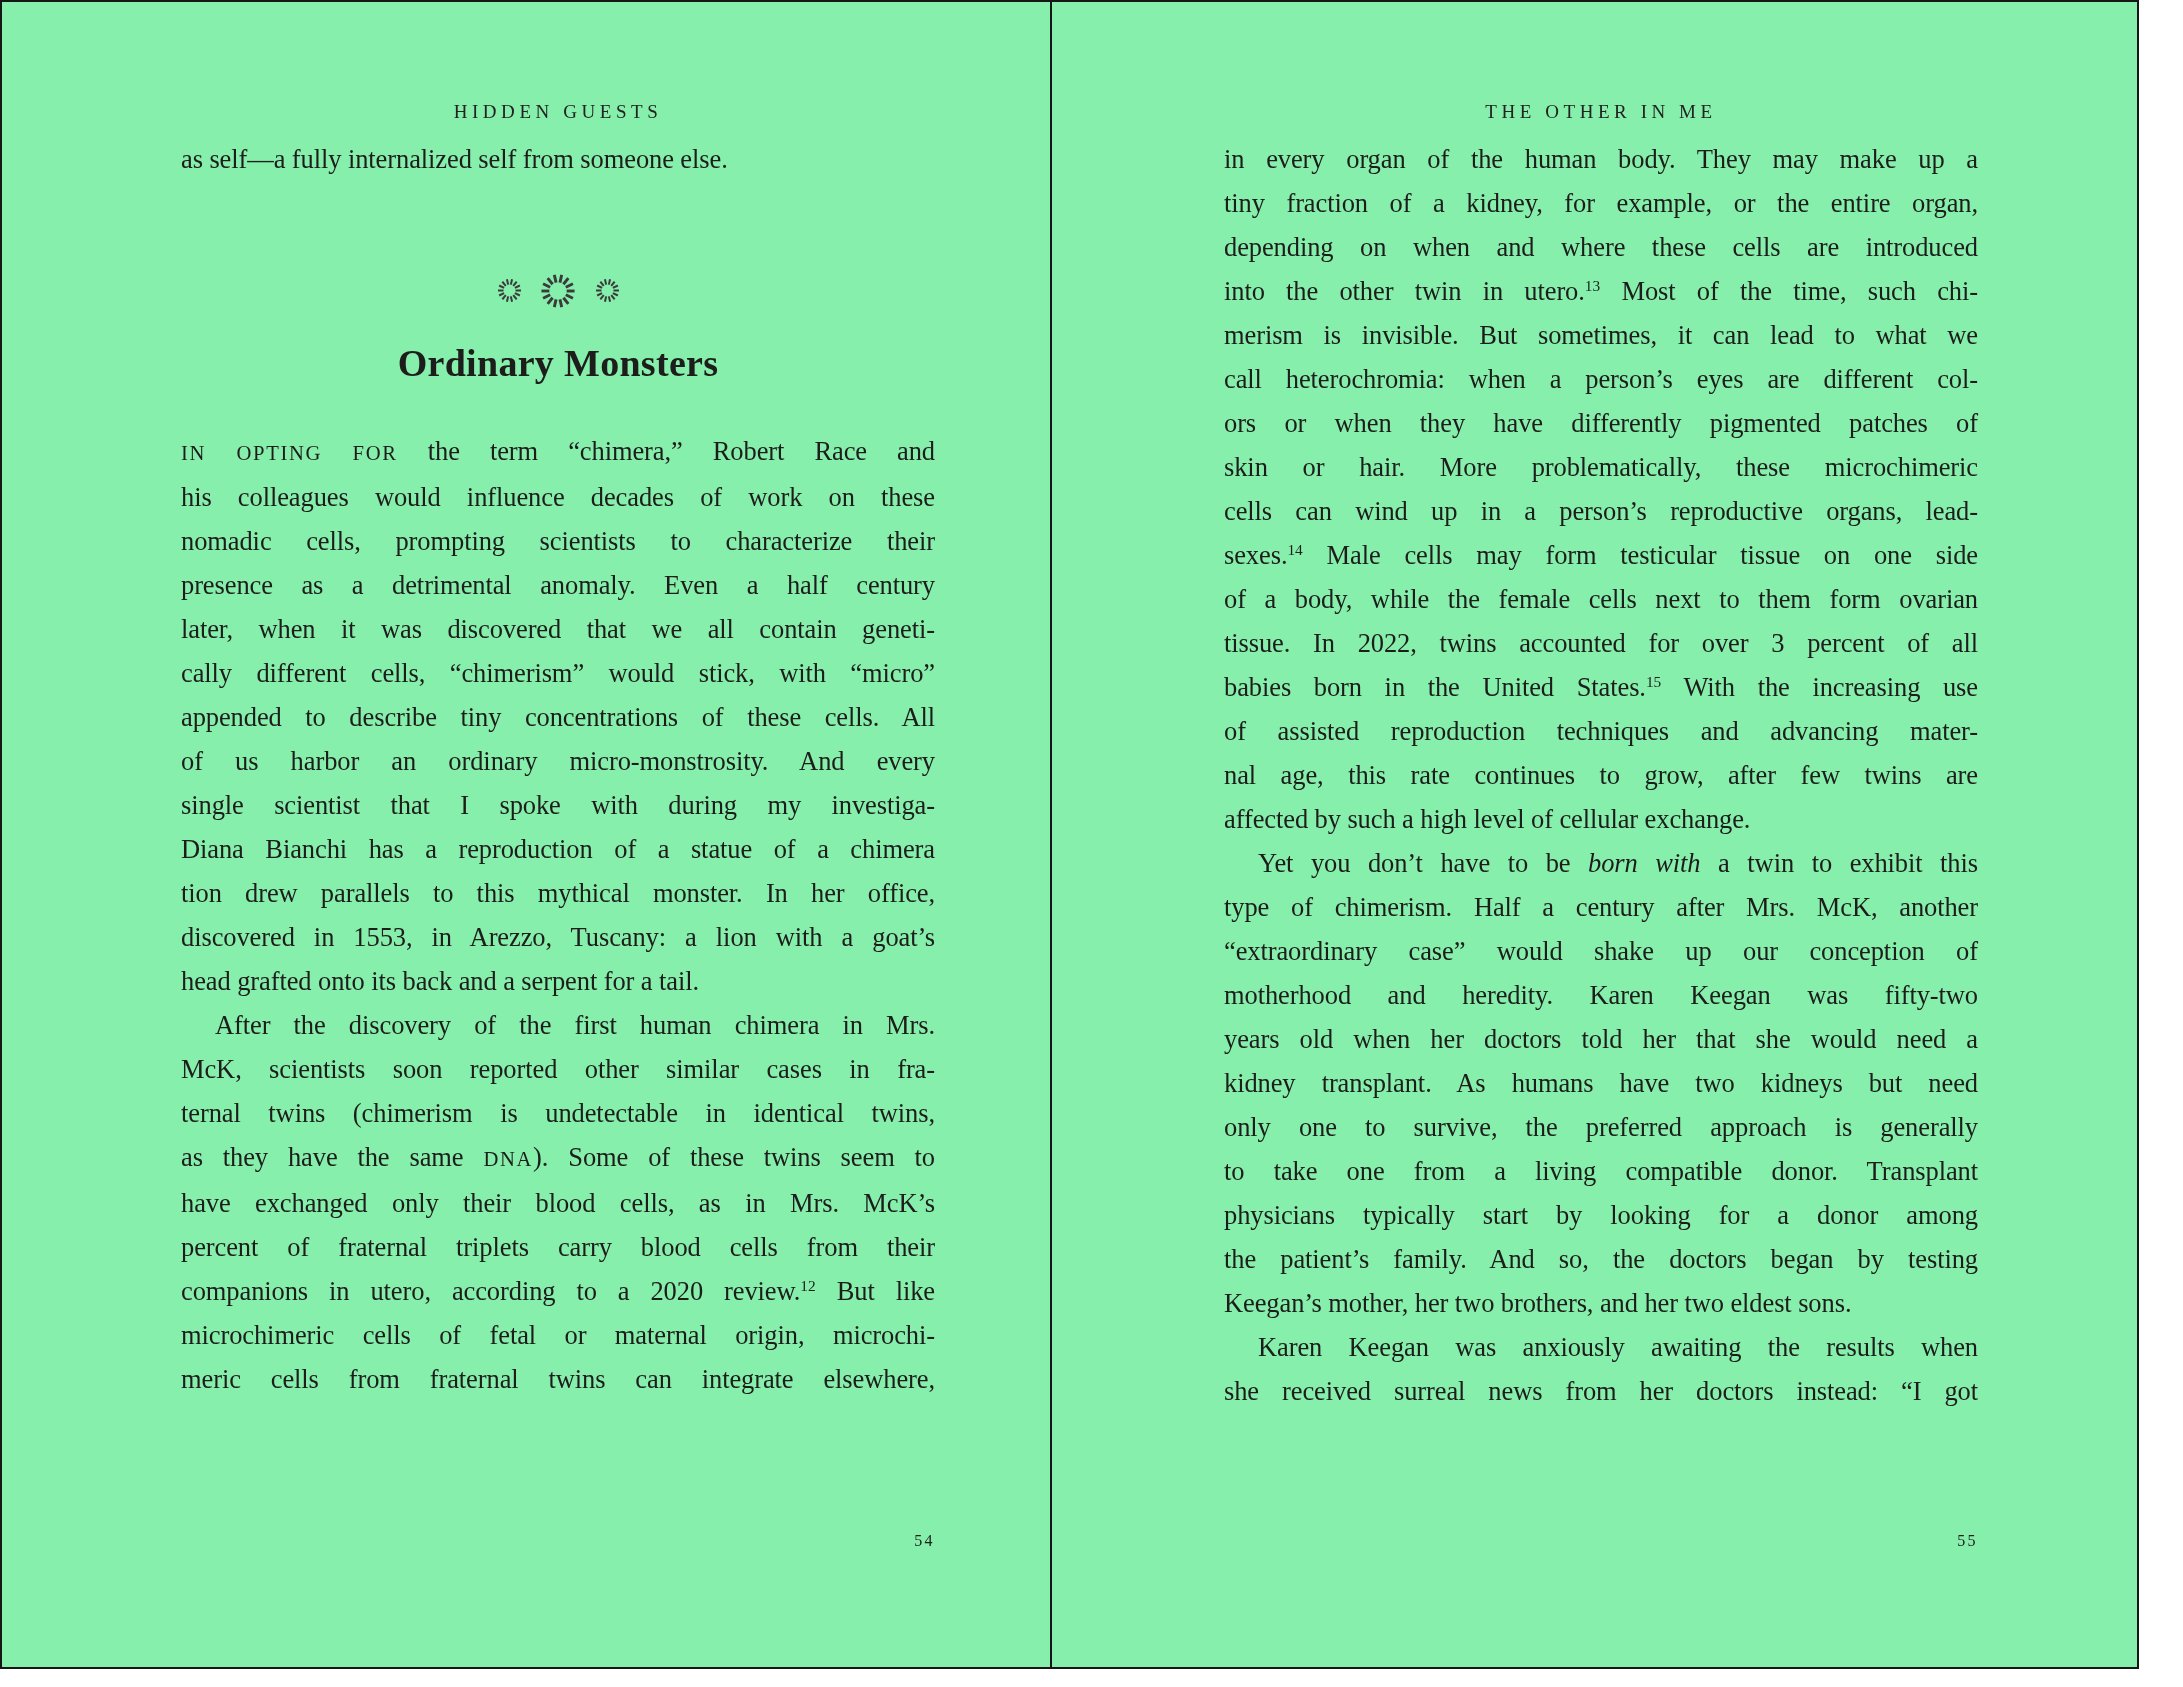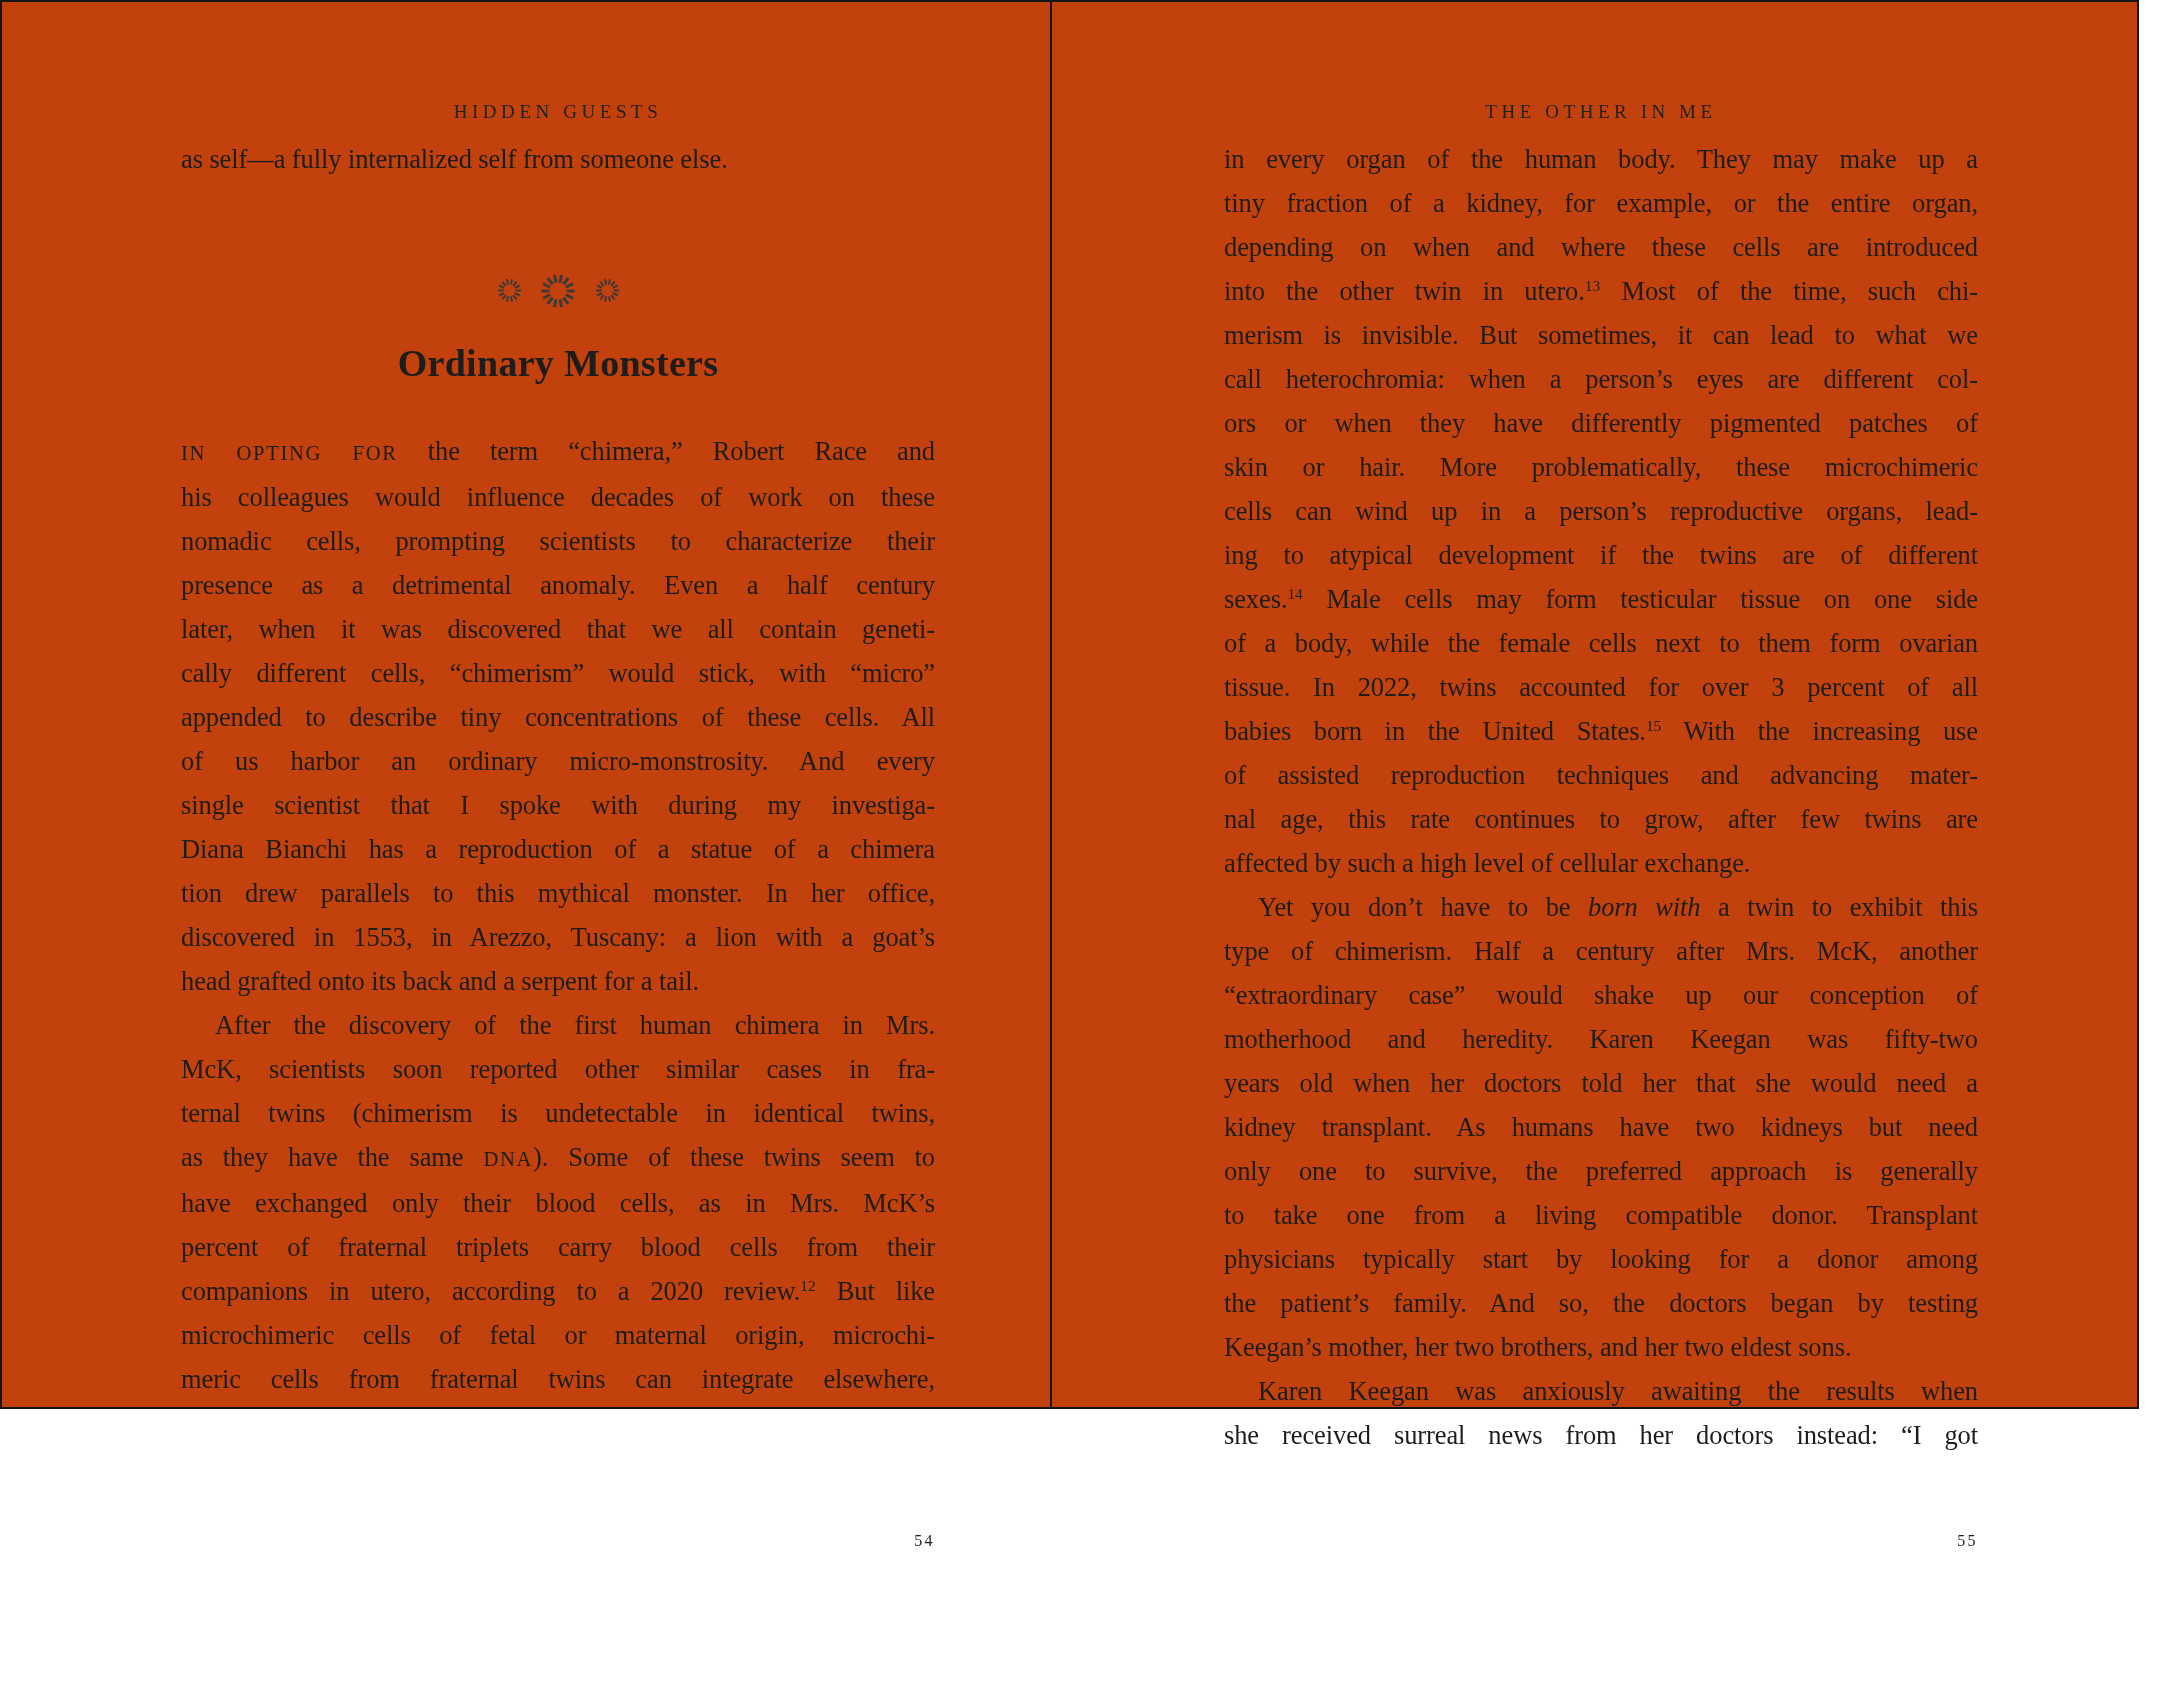--- a/index.html
+++ b/index.html
@@ -4,22 +4,22 @@
 <style>
   html, body { margin: 0; padding: 0; }
   body {
     width: 2183px; height: 1687px;
     position: relative;
     background: #ffffff;
     font-family: "Liberation Serif", "DejaVu Serif", serif;
     color: #1d1d1b;
   }
   .page {
-    position: absolute; top: 0; height: 1409px;
-    background: #c2410c;
+    position: absolute; top: 0; height: 1669px;
+    background: #86efac;
     border: 2.6px solid #161616;
     box-sizing: border-box;
   }
   #page-54 { left: 0; width: 1089px; }
   #page-55 { left: 1050px; width: 1089px; text-decoration: underline; }
 
   .column { position: absolute; width: 754px; }
   #page-54 .column { left: 179px; }
   #page-55 .column { left: 172px; }
 
@@ -175,21 +175,20 @@
     <div class="body-lines" style="margin-top:0;">
         <div class="line"><span>in every organ of the human body. They may make up a</span></div>
         <div class="line"><span>tiny fraction of a kidney, for example, or the entire organ,</span></div>
         <div class="line"><span>depending on when and where these cells are introduced</span></div>
         <div class="line"><span>into the other twin in utero.</span><span class="sup">13</span><span> Most of the time, such chi-</span></div>
         <div class="line"><span>merism is invisible. But sometimes, it can lead to what we</span></div>
         <div class="line"><span>call heterochromia: when a person’s eyes are different col-</span></div>
         <div class="line"><span>ors or when they have differently pigmented patches of</span></div>
         <div class="line"><span>skin or hair. More problematically, these microchimeric</span></div>
         <div class="line"><span>cells can wind up in a person’s reproductive organs, lead-</span></div>
-        <div class="line"><span>ing to atypical development if the twins are of different</span></div>
         <div class="line"><span>sexes.</span><span class="sup">14</span><span> Male cells may form testicular tissue on one side</span></div>
         <div class="line"><span>of a body, while the female cells next to them form ovarian</span></div>
         <div class="line"><span>tissue. In 2022, twins accounted for over 3 percent of all</span></div>
         <div class="line"><span>babies born in the United States.</span><span class="sup">15</span><span> With the increasing use</span></div>
         <div class="line"><span>of assisted reproduction techniques and advancing mater-</span></div>
         <div class="line"><span>nal age, this rate continues to grow, after few twins are</span></div>
         <div class="line no-just"><span>affected by such a high level of cellular exchange.</span></div>
         <div class="line indent"><span>Yet you don’t have to be </span><span class="it">born with</span><span> a twin to exhibit this</span></div>
         <div class="line"><span>type of chimerism. Half a century after Mrs. McK, another</span></div>
         <div class="line"><span>“extraordinary case” would shake up our conception of</span></div>

